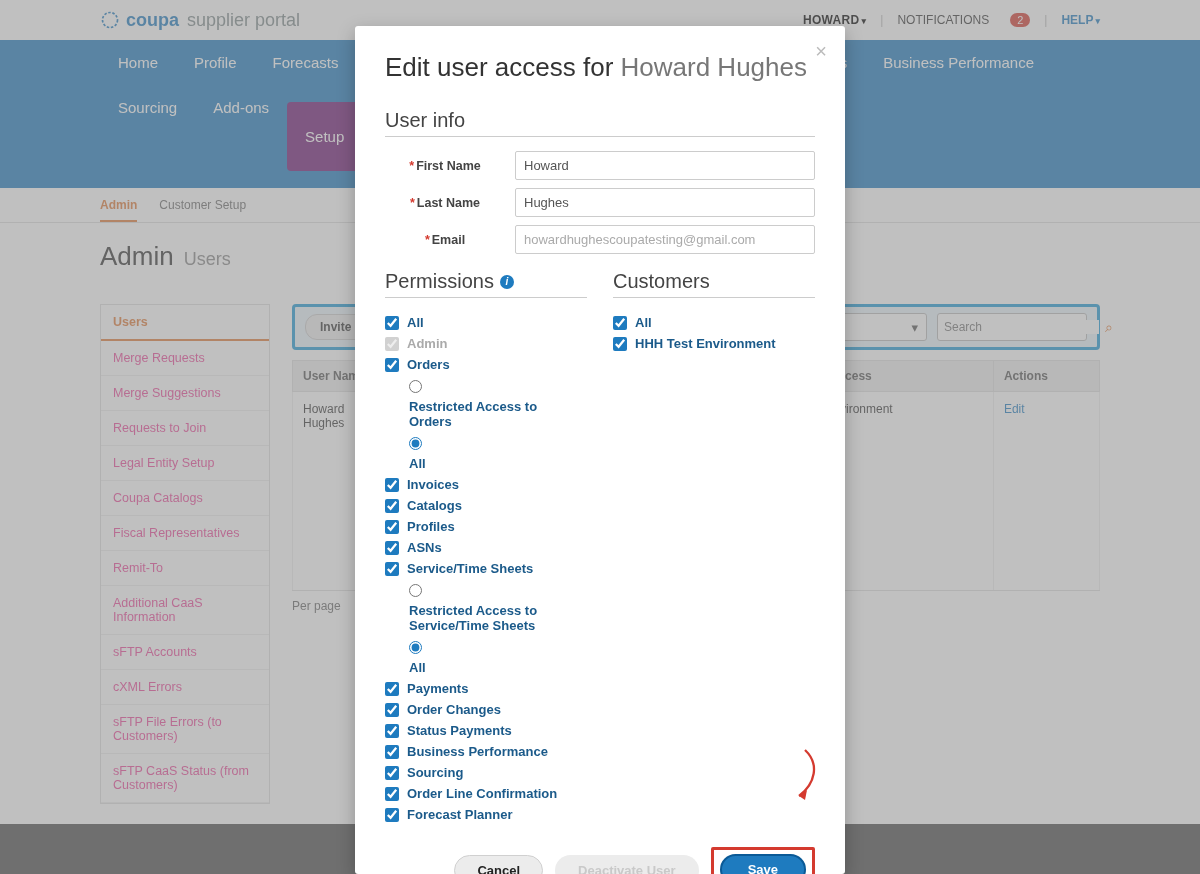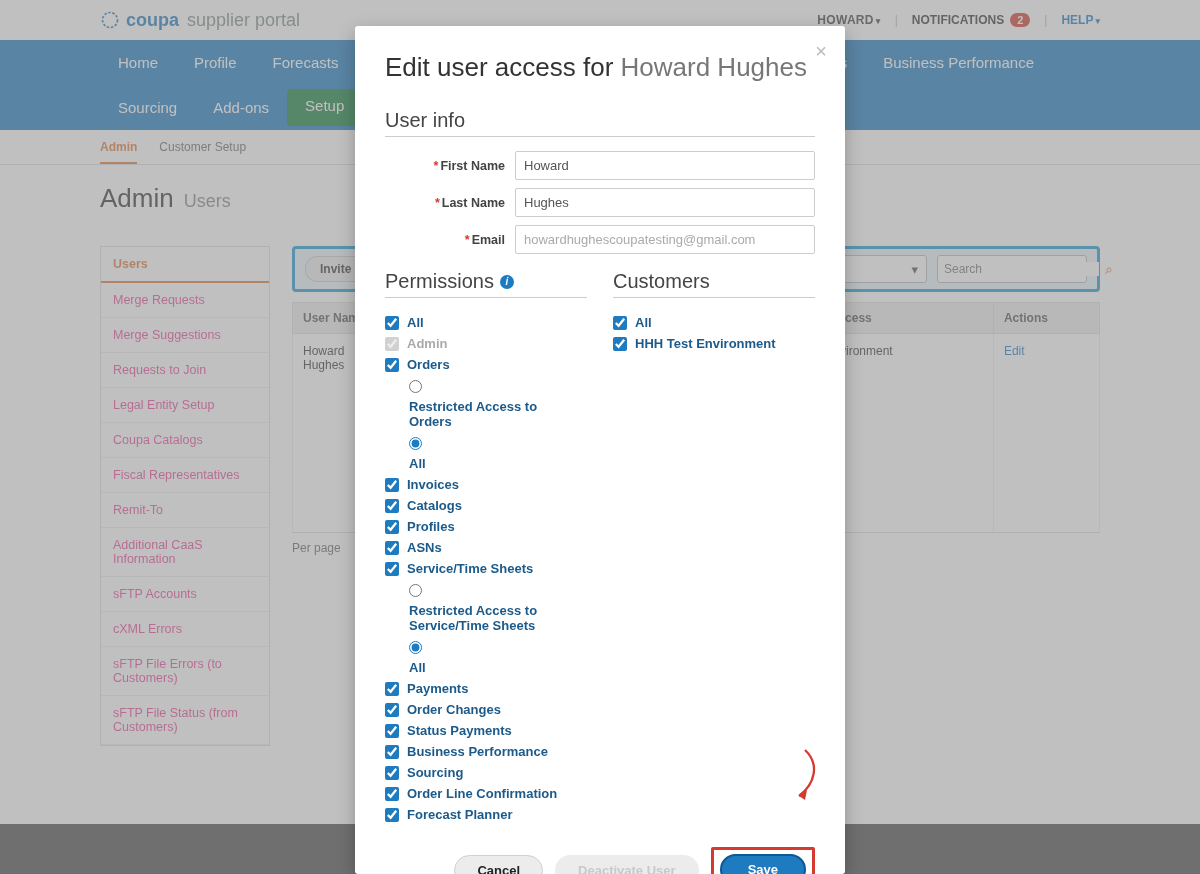--- a/index.html
+++ b/index.html
@@ -26,34 +26,34 @@
     align-items: center;
     gap: 6px;
     color: #1e7bbf;
   }
   .brand-logo {
     width: 20px; height: 20px;
   }
   .brand-name { font-size: 18px; font-weight: 700; color:#1e7bbf; }
   .brand-sub  { font-size: 18px; font-weight: 300; color:#7f8c8d; margin-left:2px; }
   .top-right { margin-left: auto; display:flex; align-items:center; gap:14px; font-size:12px; }
-  .top-user { color:#404040; font-weight:700; letter-spacing:0.3px; }
-  .top-notif { color:#333; font-weight:700; display:flex; align-items:flex-end; gap:6px; }
+  .top-user { color:#000000; font-weight:700; letter-spacing:0.3px; }
+  .top-notif { color:#333; font-weight:400; display:flex; align-items:flex-end; gap:21px; }
   .badge-red { background:#d43a2f; color:#fff; border-radius:10px; padding:1px 7px; font-size:11px; }
   .top-help { color:#1e7bbf; font-weight:700; }
   .top-sep { color:#bbb; }
   .chev { font-size:9px; margin-left:2px; }
   
   .mainnav {
     background:#1e7bbf;
     padding: 0 100px;
   }
   .mainnav ul { list-style:none; display:flex; flex-wrap:wrap; gap:0; }
   .mainnav li { color:#fff; font-size:15px; padding:14px 18px; cursor:pointer; }
-  .mainnav li.active { background:#15803d; border-radius:4px; margin:4px 0; padding:8px 18px; }
+  .mainnav li.active { background:#701a75; border-radius:4px; margin:17px 0; padding:26px 18px; }
   
   .subnav {
     border-bottom:1px solid #ddd;
     padding: 0 100px;
   }
   .subnav ul { list-style:none; display:flex; gap:22px; }
   .subnav li { padding:10px 0 8px; font-size:12px; color:#6b6b6b; cursor:pointer; }
   .subnav li.active { color:#e07b39; border-bottom:2px solid #e07b39; font-weight:600; }
   
   .page {
@@ -126,21 +126,21 @@
     position:absolute; top:14px; right:18px; color:#bbb; font-size:20px; cursor:pointer;
   }
   .modal h2 { font-size:26px; font-weight:400; color:#333; }
   .modal h2 .who { color:#777; font-weight:300; }
   .section-h {
     font-size:20px; font-weight:300; color:#444;
     border-bottom:1px solid #ccc; padding-bottom:4px;
     margin-top:26px; margin-bottom:14px;
   }
   .form-row { display:flex; align-items:center; gap:10px; margin-bottom:8px; }
-  .form-row label { width:120px; text-align:right; font-size:12.5px; font-weight:700; color:#444; }
+  .form-row label { width:120px; text-align:center; font-size:12.5px; font-weight:700; color:#444; }
   .form-row .req { color:#d43a2f; margin-right:2px; }
   .form-row input[type=text] {
     flex:1; border:1px solid #ccc; border-radius:2px; padding:6px 8px; font-size:13px; color:#555;
   }
   .form-row input.disabled { color:#aaa; }
   .two-col { display:flex; gap:26px; margin-top:16px; }
   .col { flex:1; }
   .col .section-h { margin-top:0; display:flex; align-items:center; gap:6px; }
   .info-ico {
     display:inline-flex; width:14px; height:14px; border-radius:50%;
@@ -242,21 +242,21 @@
       <li data-interactable="true">Merge Suggestions</li>
       <li data-interactable="true">Requests to Join</li>
       <li data-interactable="true">Legal Entity Setup</li>
       <li data-interactable="true">Coupa Catalogs</li>
       <li data-interactable="true">Fiscal Representatives</li>
       <li data-interactable="true">Remit-To</li>
       <li data-interactable="true">Additional CaaS Information</li>
       <li data-interactable="true">sFTP Accounts</li>
       <li data-interactable="true">cXML Errors</li>
       <li data-interactable="true">sFTP File Errors (to Customers)</li>
-      <li data-interactable="true">sFTP File Status (from Customers)</li>
+      <li data-interactable="true">sFTP CaaS Status (from Customers)</li>
     </ul>
   </aside>
 
   <section class="content" data-interactable="false">
     <div class="toolbar" data-interactable="false">
       <button class="btn-gray" data-interactable="true">Invite User</button>
       <div class="spacer"></div>
       <span data-interactable="false" style="font-size:12px;color:#555;">View</span>
       <div class="select" data-interactable="true">
         <span data-interactable="false" style="color:#555;">▾</span>

